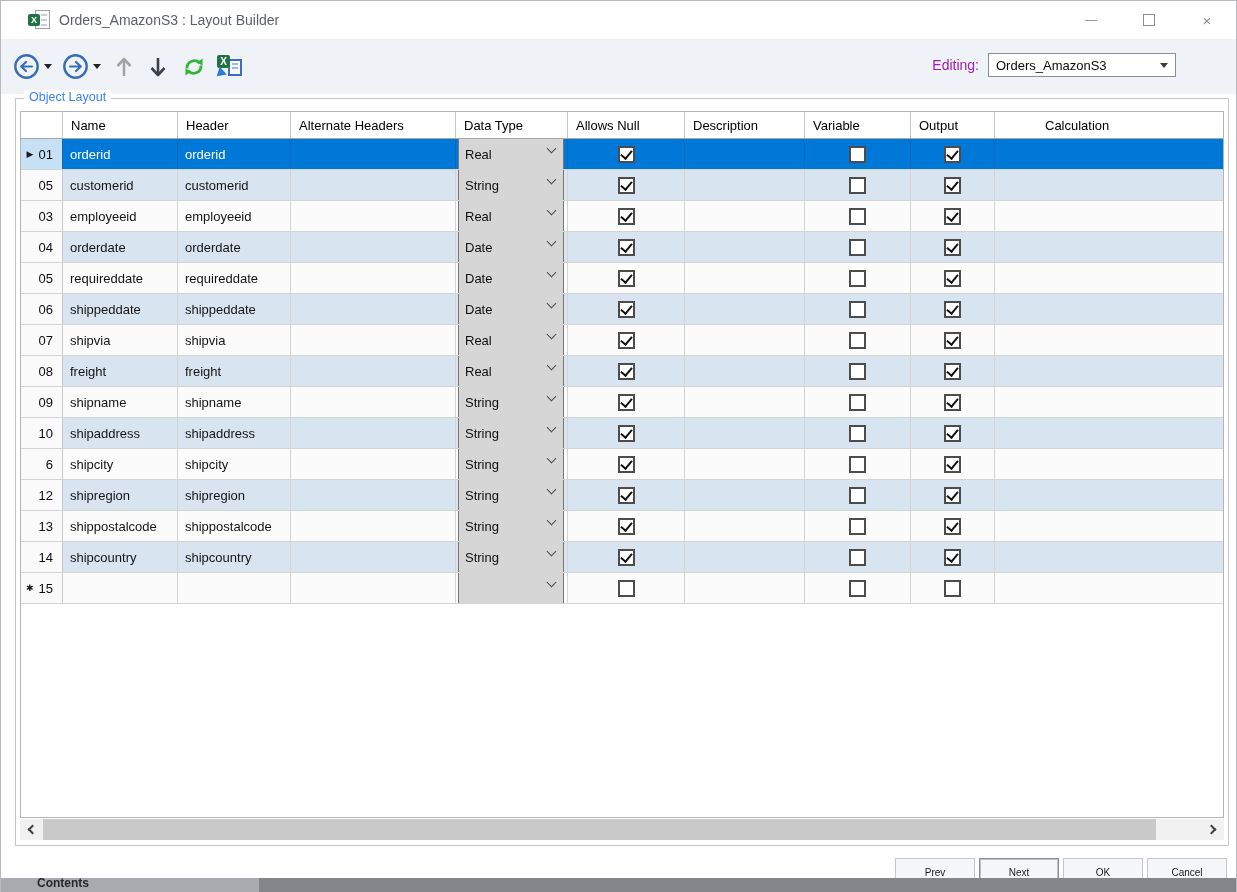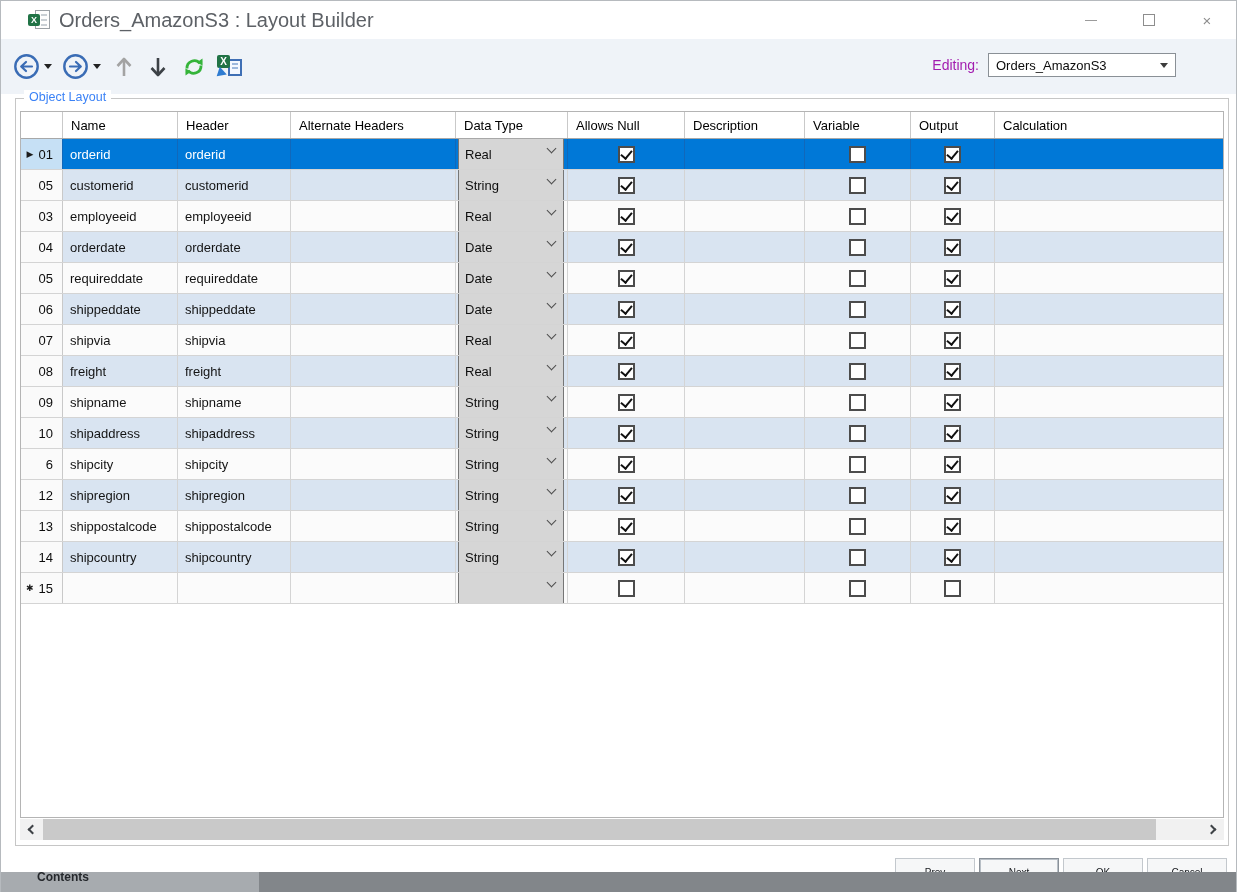--- a/index.html
+++ b/index.html
@@ -5,21 +5,21 @@
   * { margin:0; padding:0; box-sizing:border-box; }
   html,body { width:1237px; height:892px; background:#fff; font-family:"Liberation Sans","DejaVu Sans",sans-serif; }
   #window { position:relative; width:1237px; height:892px; background:#fff; border:1px solid #b6babe; border-bottom:none; overflow:hidden; }
 
   
   .titlebar { position:absolute; left:0; top:0; width:100%; height:38px; background:#fff; }
   .app-icon { position:absolute; left:27px; top:9px; width:22px; height:20px; }
   .app-icon .page { position:absolute; right:0; top:0; width:15px; height:19px; background:#fdfdfd; border:1px solid #9aa0a5; }
   .app-icon .page i { display:block; height:2px; background:#c9cfd4; margin:3px 2px 0 5px; }
   .app-icon .sheet { position:absolute; left:0; top:4px; width:12px; height:12px; background:#217346; color:#fff; font-size:9px; font-weight:bold; text-align:center; line-height:12px; border-radius:2px; font-style:normal; }
-  .title-text { position:absolute; left:58px; top:0; line-height:38px; font-size:20px; color:#5d6166; }
+  .title-text { position:absolute; left:58px; top:0; line-height:38px; font-size:14px; color:#5d6166; }
   .win-btn { position:absolute; top:4px; width:36px; height:30px; display:flex; align-items:center; justify-content:center; cursor:default; }
   .win-min { left:1072px; } .win-max { left:1130px; } .win-close { left:1188px; }
   .glyph-min { width:12px; height:1px; background:#9b9b9b; display:block; }
   .glyph-max { width:12px; height:12px; border:1px solid #8d8d8d; display:block; }
   .glyph-close { font-size:15px; color:#8d8d8d; line-height:1; }
 
   
   .toolbar { position:absolute; left:0; top:38px; width:100%; height:55px; background:#eff3f8; }
   .tool-icons { position:absolute; left:12px; top:0; height:55px; display:flex; align-items:center; }
   .tbtn { display:flex; align-items:center; justify-content:center; cursor:default; }
@@ -31,21 +31,21 @@
 
   
   .groupbox { position:absolute; left:14px; top:97px; width:1214px; height:748px; border:1px solid #c6c6c6; background:#fff; }
   .group-label { position:absolute; left:8px; top:-9px; background:#fff; padding:0 5px; font-size:12.5px; color:#3b82f6; }
 
   
   .grid-area { position:absolute; left:4px; top:12px; right:4px; bottom:27px; border:1px solid #b4b4b4; background:#fff; overflow:hidden; }
   .ghead, .grow { display:grid; grid-template-columns:42px 115px 113px 165px 112px 117px 120px 106px 84px 1fr; }
   .ghead { height:27px; background:#fff; border-bottom:1px solid #a8a8a8; }
   .hc { display:flex; align-items:center; padding:0 8px; font-size:13px; color:#000; border-right:1px solid #c9c9c9; overflow:hidden; }
-  .hc:last-child { border-right:none; }
+  .hc:last-child { border-right:none;margin-left:42px; }
   .grow { height:31px; border-bottom:1px solid #d4d4d4; background:#fbfbfb; }
   .grow.alt { background:#d9e4f1; }
   .grow.selected { background:#0078d7; }
   .grow.selected .c { color:#fff; border-right-color:#1168ba; }
   .c { display:flex; align-items:center; padding:0 7px; font-size:13px; color:#141414; border-right:1px solid #d4d4d4; overflow:hidden; white-space:nowrap; }
   .c:last-child { border-right:none; }
   .c.center { justify-content:center; padding:0; }
   .rowhead { justify-content:flex-end; background:#fafafa !important; padding:0 9px 0 4px; gap:5px; font-size:13px; color:#0d0d0d; border-right:1px solid #c9c9c9; }
   .grow.selected .rowhead { background:#c6e0f5 !important; color:#0d0d0d; }
   .marker { font-size:9px; color:#1b1b1b; }
@@ -62,21 +62,21 @@
   .hs-left .hs-chev { transform:rotate(45deg); margin-left:3px; }
   .hs-right .hs-chev { transform:rotate(-135deg); margin-right:3px; }
   .hs-thumb { position:absolute; left:23px; top:0; height:21px; width:1113px; background:#c9c9c9; }
 
   
   .footer { position:absolute; right:9px; top:857px; display:flex; gap:4px; }
   .btn { width:80px; height:29px; background:#f6f7f8; border:1px solid #c3c8cd; font-size:10px; color:#15181c; display:flex; align-items:center; justify-content:center; font-family:inherit; }
   .btn.focused { border:1px solid #8a9199; box-shadow:inset 0 0 0 1px #b8bfc6; }
 
   
-  .bottom-strip { position:absolute; left:0; bottom:0; width:100%; height:20px; background:#82868a; overflow:hidden; }
+  .bottom-strip { position:absolute; left:0; bottom:0; width:100%; height:14px; background:#82868a; overflow:hidden; }
   .bottom-tab { position:absolute; left:0; top:0; width:258px; height:24px; background:#a7abaf; color:#25282c; font-size:12px; font-weight:bold; line-height:10px; padding-left:36px; }
 
   
   .tsvg { display:block; }
   .gap4{width:4px;} .gap12{width:12px;} .gap10{width:10px;}
   .excel-ico { position:relative; width:26px; height:24px; }
   .excel-ico .pg { position:absolute; right:1px; top:4px; width:14px; height:17px; background:#f4f8ff; border:2px solid #3f6fb5; }
   .excel-ico .pg i { display:block; height:2px; background:#9db8dd; margin:2px 2px 0 2px; }
   .excel-ico .sh { position:absolute; left:0; top:0; width:13px; height:13px; background:#217346; color:#fff; font-weight:bold; font-size:10px; line-height:13px; text-align:center; border-radius:2px; font-style:normal; }
   .excel-ico .ar { position:absolute; left:1px; bottom:1px; width:0; height:0; border-top:5px solid transparent; border-bottom:5px solid transparent; border-left:9px solid #2e7bd1; transform:rotate(18deg); }

